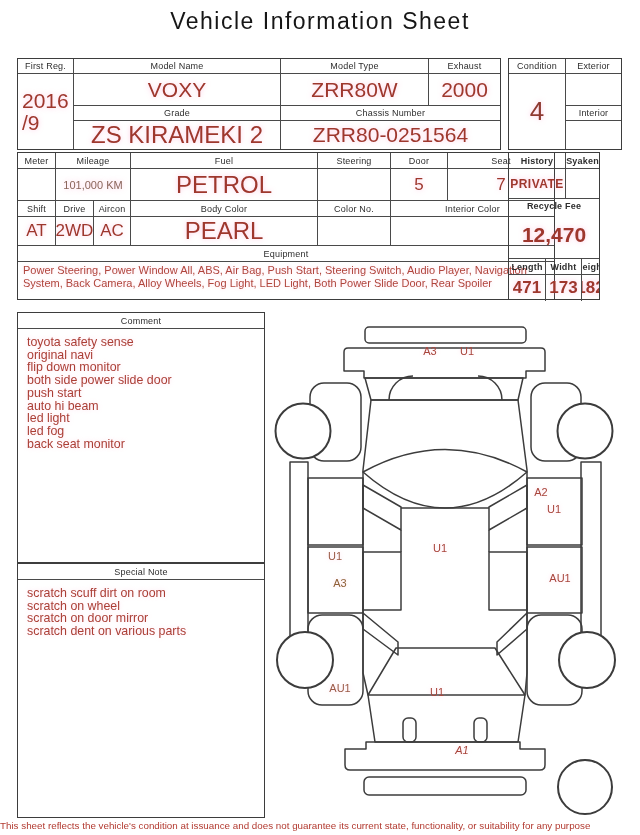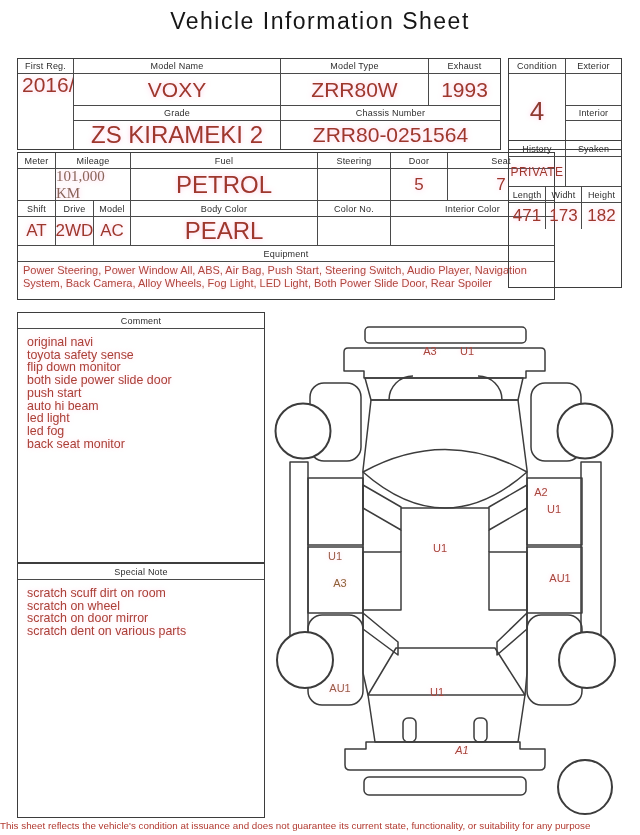--- a/index.html
+++ b/index.html
@@ -12,24 +12,24 @@
   .bR{border-right:1px solid #4a4a4a;}
   .bB{border-bottom:1px solid #4a4a4a;}
   .lb{font-size:9px;color:#2e2e2e;white-space:nowrap;letter-spacing:0.2px;}
   .red{color:#9e372d;}
   .glow{text-shadow:0 0 5px rgba(255,150,200,0.5);}
   .v-xl{font-size:21px;}
   .v-l{font-size:24px;}
   .v-m{font-size:17px;}
   .cond{font-size:26px;color:#8e3a30;}
   .private{font-size:12px;letter-spacing:0.5px;}
-  .mileage{font-size:15px;color:#8a655a;font-family:Liberation Serif, serif;}
+  .mileage{font-size:11px;color:#8a655a;}
   .title{position:absolute;top:8px;left:0;width:100%;text-align:center;
          font-size:23px;letter-spacing:1.5px;color:#161616;}
-  .firstreg{align-items:flex-start;justify-content:flex-start;
+  .firstreg{flex-direction:column;align-items:flex-start;justify-content:center;
             padding-left:4px;line-height:22px;}
   .equip-text{display:block;font-size:11px;line-height:13px;color:#b0453c;
               text-align:left;padding:2px 5px;text-shadow:0 0 4px rgba(255,160,200,0.4);}
   .panel-head{height:16px;display:flex;align-items:center;justify-content:center;
               border-bottom:1px solid #4a4a4a;box-sizing:border-box;}
   .note-list{padding:7px 9px;}
   .note-list .line{font-size:12.4px;line-height:12.7px;color:#ab3f36;
                    text-shadow:0 0 4px rgba(255,160,200,0.35);}
   .marker{position:absolute;transform:translate(-50%,-50%);font-size:11px;
           white-space:nowrap;text-shadow:0 0 4px rgba(255,170,200,0.4);}
@@ -53,21 +53,21 @@
     <div class="c lb bR bB" style="grid-area:1/3">Model Type</div>
     <div class="c lb bR bB" style="grid-area:1/2">Model Name</div>
     <div class="c lb bB" style="grid-area:1/4">Exhaust</div>
 
     <div class="c firstreg red glow v-xl bR" style="grid-row:2/5;grid-column:1">
       <span>2016</span>
       <span>/9</span>
     </div>
     <div class="c red glow v-xl bR bB" style="grid-area:2/2">VOXY</div>
     <div class="c red glow v-xl bR bB" style="grid-area:2/3">ZRR80W</div>
-    <div class="c red glow v-xl bB" style="grid-area:2/4">1993</div>
+    <div class="c red glow v-xl bB" style="grid-area:2/4">2000</div>
 
     <div class="c lb bR bB" style="grid-area:3/2">Grade</div>
     <div class="c lb bB" style="grid-row:3;grid-column:3/5">Chassis Number</div>
     <div class="c red glow v-l bR" style="grid-area:4/2">ZS KIRAMEKI 2</div>
     <div class="c red glow v-xl" style="grid-row:4;grid-column:3/5">ZRR80-0251564</div>
   </div>
 
   <div class="abs grid box" style="left:508px;top:58px;width:114px;height:92px;grid-template-columns:57px 1fr;grid-template-rows:15px 32px 15px 1fr;">
     <div class="c lb bR bB" style="grid-area:1/1">Condition</div>
     <div class="c lb bB" style="grid-area:1/2">Exterior</div>
@@ -87,60 +87,64 @@
 
     <div class="c bR bB" style="grid-area:2/1"></div>
     <div class="c mileage glow bR bB" style="grid-row:2;grid-column:2/4">101,000 KM</div>
     <div class="c red glow v-l bR bB" style="grid-area:2/4">PETROL</div>
     <div class="c bR bB" style="grid-area:2/5"></div>
     <div class="c red glow v-m bR bB" style="grid-area:2/6">5</div>
     <div class="c red glow v-m bB" style="grid-area:2/7">7</div>
 
     <div class="c lb bR bB" style="grid-area:3/1">Shift</div>
     <div class="c lb bR bB" style="grid-area:3/2">Drive</div>
-    <div class="c lb bR bB" style="grid-area:3/3">Model</div>
+    <div class="c lb bR bB" style="grid-area:3/3">Aircon</div>
     <div class="c lb bR bB" style="grid-area:3/4">Body Color</div>
     <div class="c lb bR bB" style="grid-area:3/5">Color No.</div>
     <div class="c lb bB" style="grid-row:3;grid-column:6/8">Interior Color</div>
 
     <div class="c red glow v-m bR bB" style="grid-area:4/1">AT</div>
     <div class="c red glow v-m bR bB" style="grid-area:4/2">2WD</div>
     <div class="c red glow v-m bR bB" style="grid-area:4/3">AC</div>
     <div class="c red glow v-l bR bB" style="grid-area:4/4">PEARL</div>
     <div class="c bR bB" style="grid-area:4/5"></div>
     <div class="c bB" style="grid-row:4;grid-column:6/8"></div>
 
     <div class="c lb bB" style="grid-row:5;grid-column:1/8">Equipment</div>
     <div style="grid-row:6;grid-column:1/8">
       <span class="equip-text">Power Steering, Power Window All, ABS, Air Bag, Push Start, Steering Switch, Audio Player, Navigation System, Back Camera, Alloy Wheels, Fog Light, LED Light, Both Power Slide Door, Rear Spoiler</span>
     </div>
   </div>
 
-  <div class="abs box" style="left:508px;top:140px;width:114px;height:148px;">
+  <div class="abs box" style="left:508px;top:152px;width:92px;height:148px;font-weight:bold;">
     <div class="grid" style="grid-template-columns:57px 1fr;grid-template-rows:16px 30px;">
       <div class="c lb bR bB">History</div>
       <div class="c lb bB">Syaken</div>
       <div class="c red glow private bR bB">PRIVATE</div>
       <div class="c bB"></div>
+    </div>
+    <div class="recycle-wrap">
+      <div class="lb">Recycle Fee</div>
+      <div class="val red glow v-xl">12,470</div>
     </div>
     <div class="grid" style="grid-template-columns:37px 36px 1fr;grid-template-rows:16px 1fr;height:42px;">
       <div class="c lb bR bB">Length</div>
       <div class="c lb bR bB">Widht</div>
       <div class="c lb bB">Height</div>
       <div class="c red glow v-m bR">471</div>
       <div class="c red glow v-m bR">173</div>
       <div class="c red glow v-m">182</div>
     </div>
   </div>
 
   <div class="abs box" style="left:17px;top:312px;width:248px;height:251px;">
     <div class="panel-head lb">Comment</div>
     <div class="note-list">
+        <div class="line">toyota safety sense</div>
         <div class="line">original navi</div>
-        <div class="line">toyota safety sense</div>
         <div class="line">flip down monitor</div>
         <div class="line">both side power slide door</div>
         <div class="line">push start</div>
         <div class="line">auto hi beam</div>
         <div class="line">led light</div>
         <div class="line">led fog</div>
         <div class="line">back seat monitor</div>
       </div>
   </div>
 

